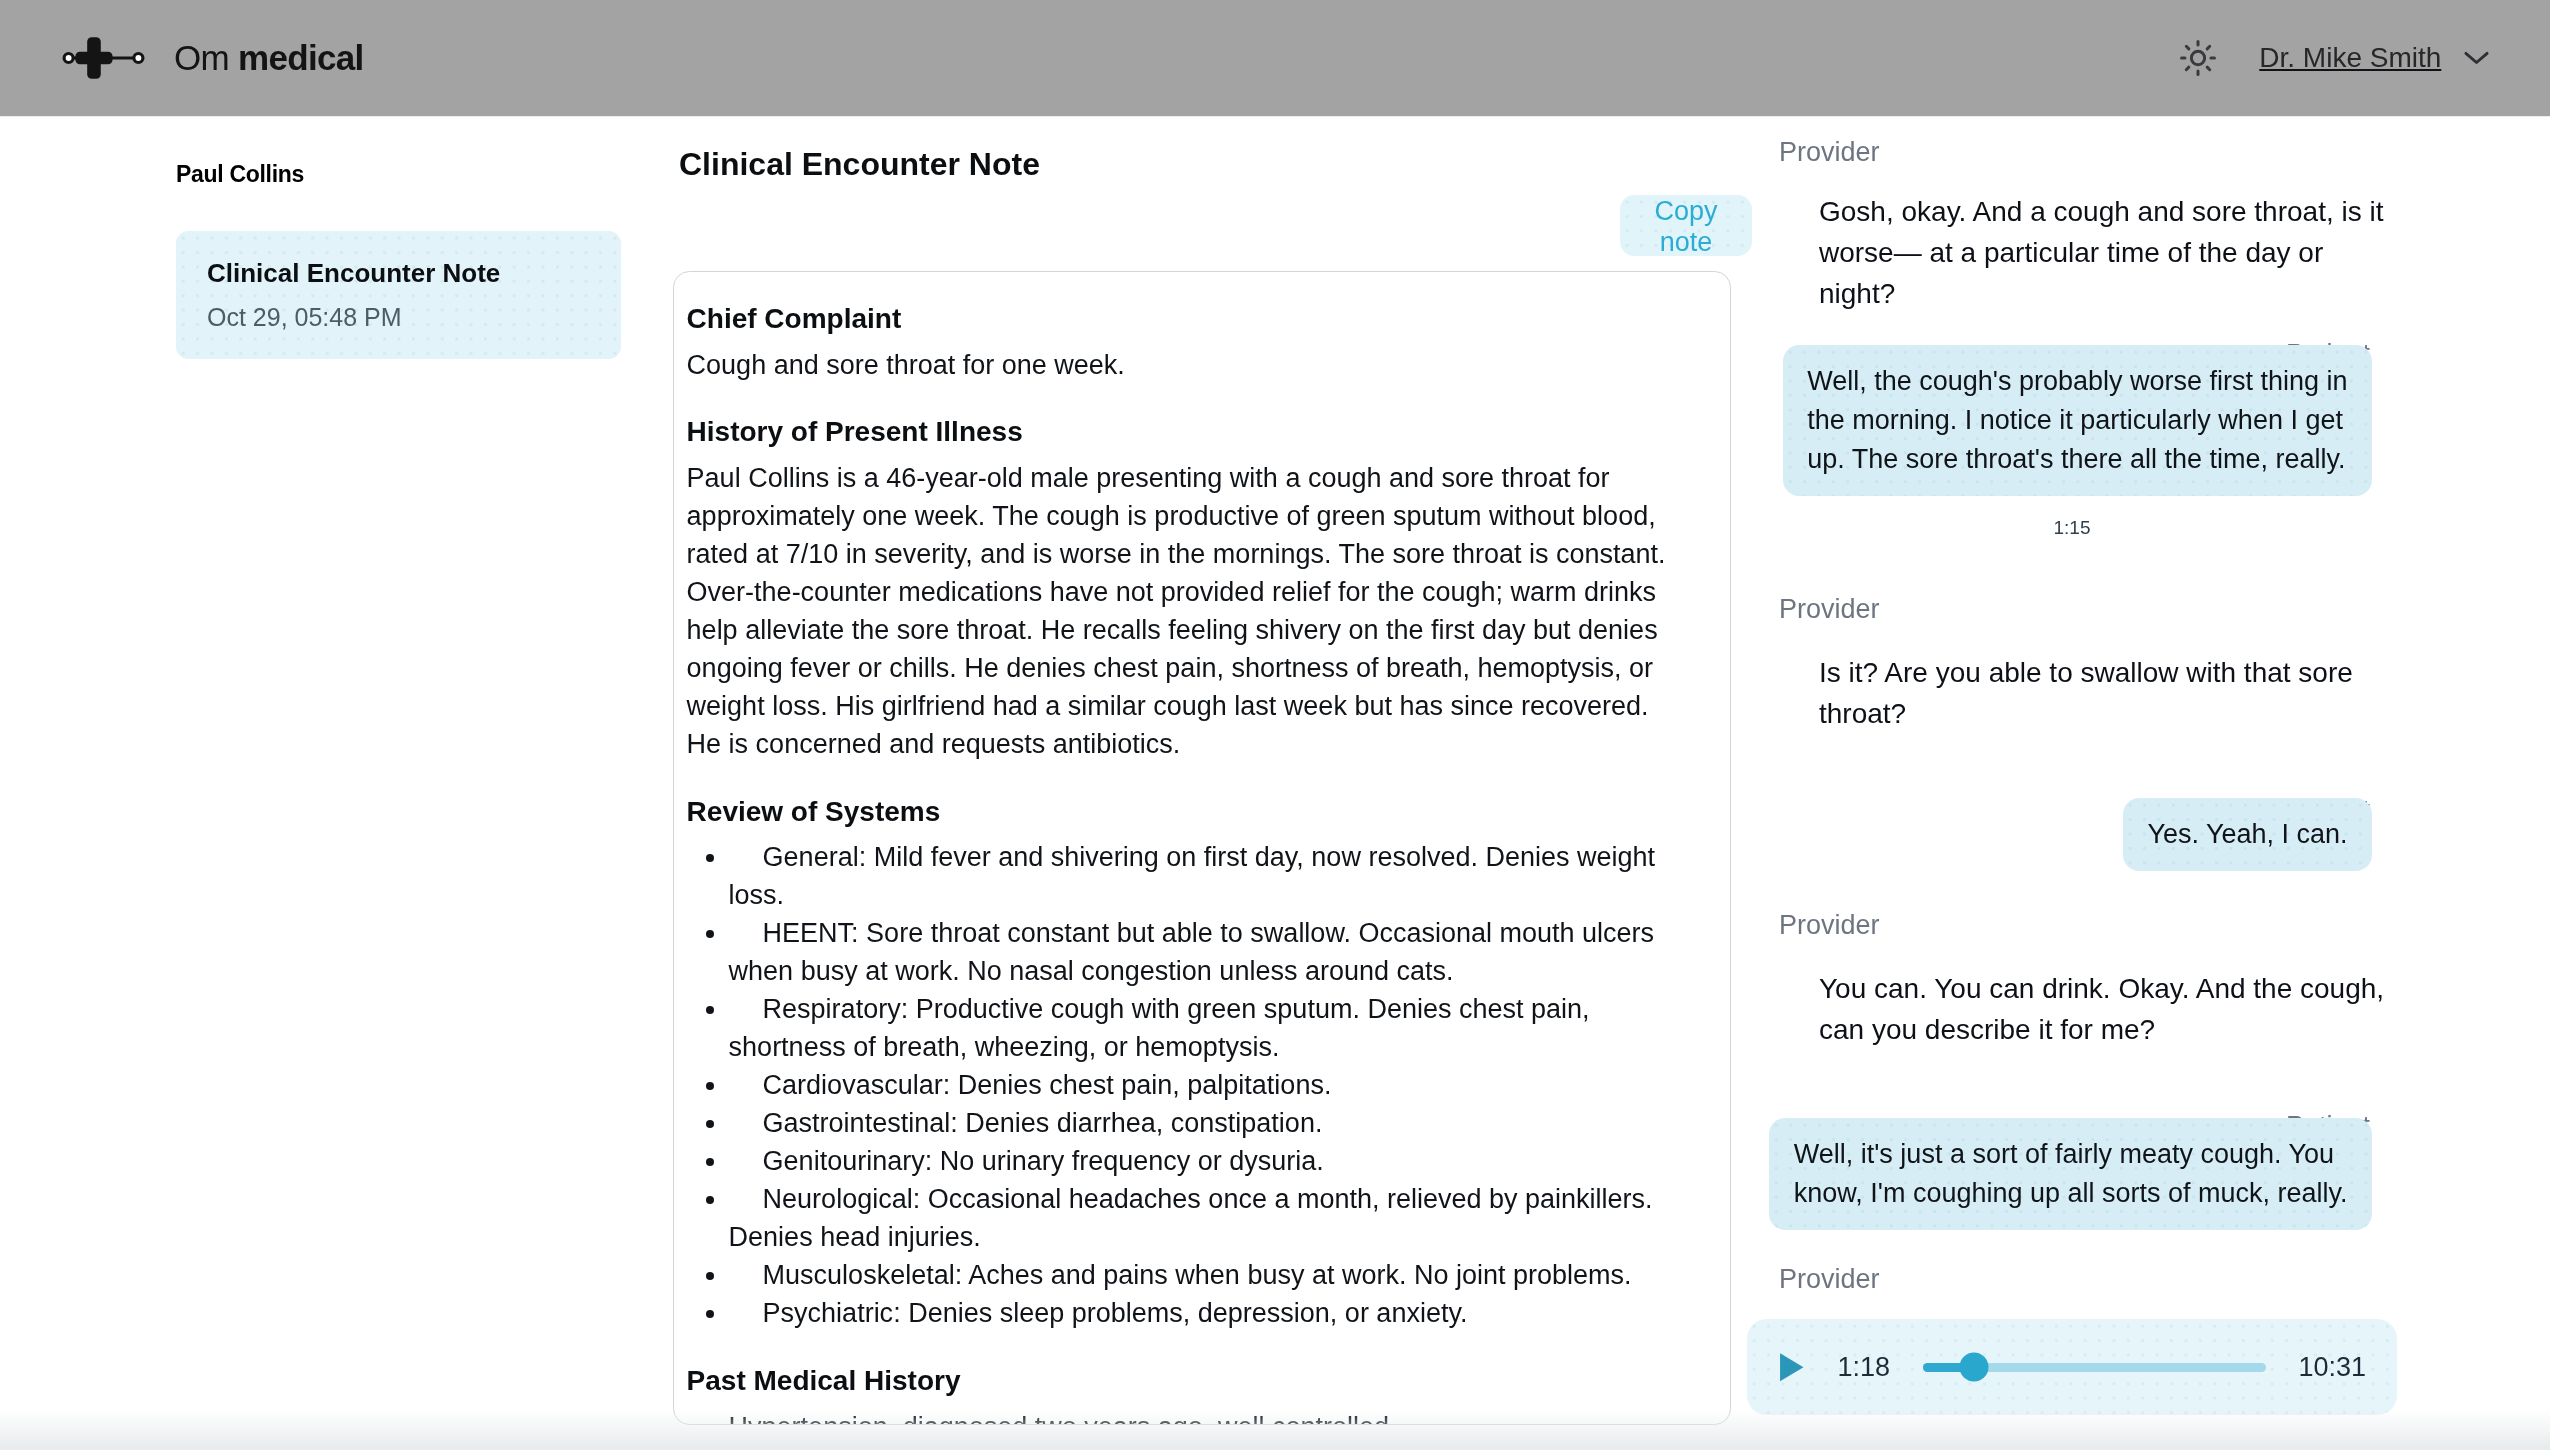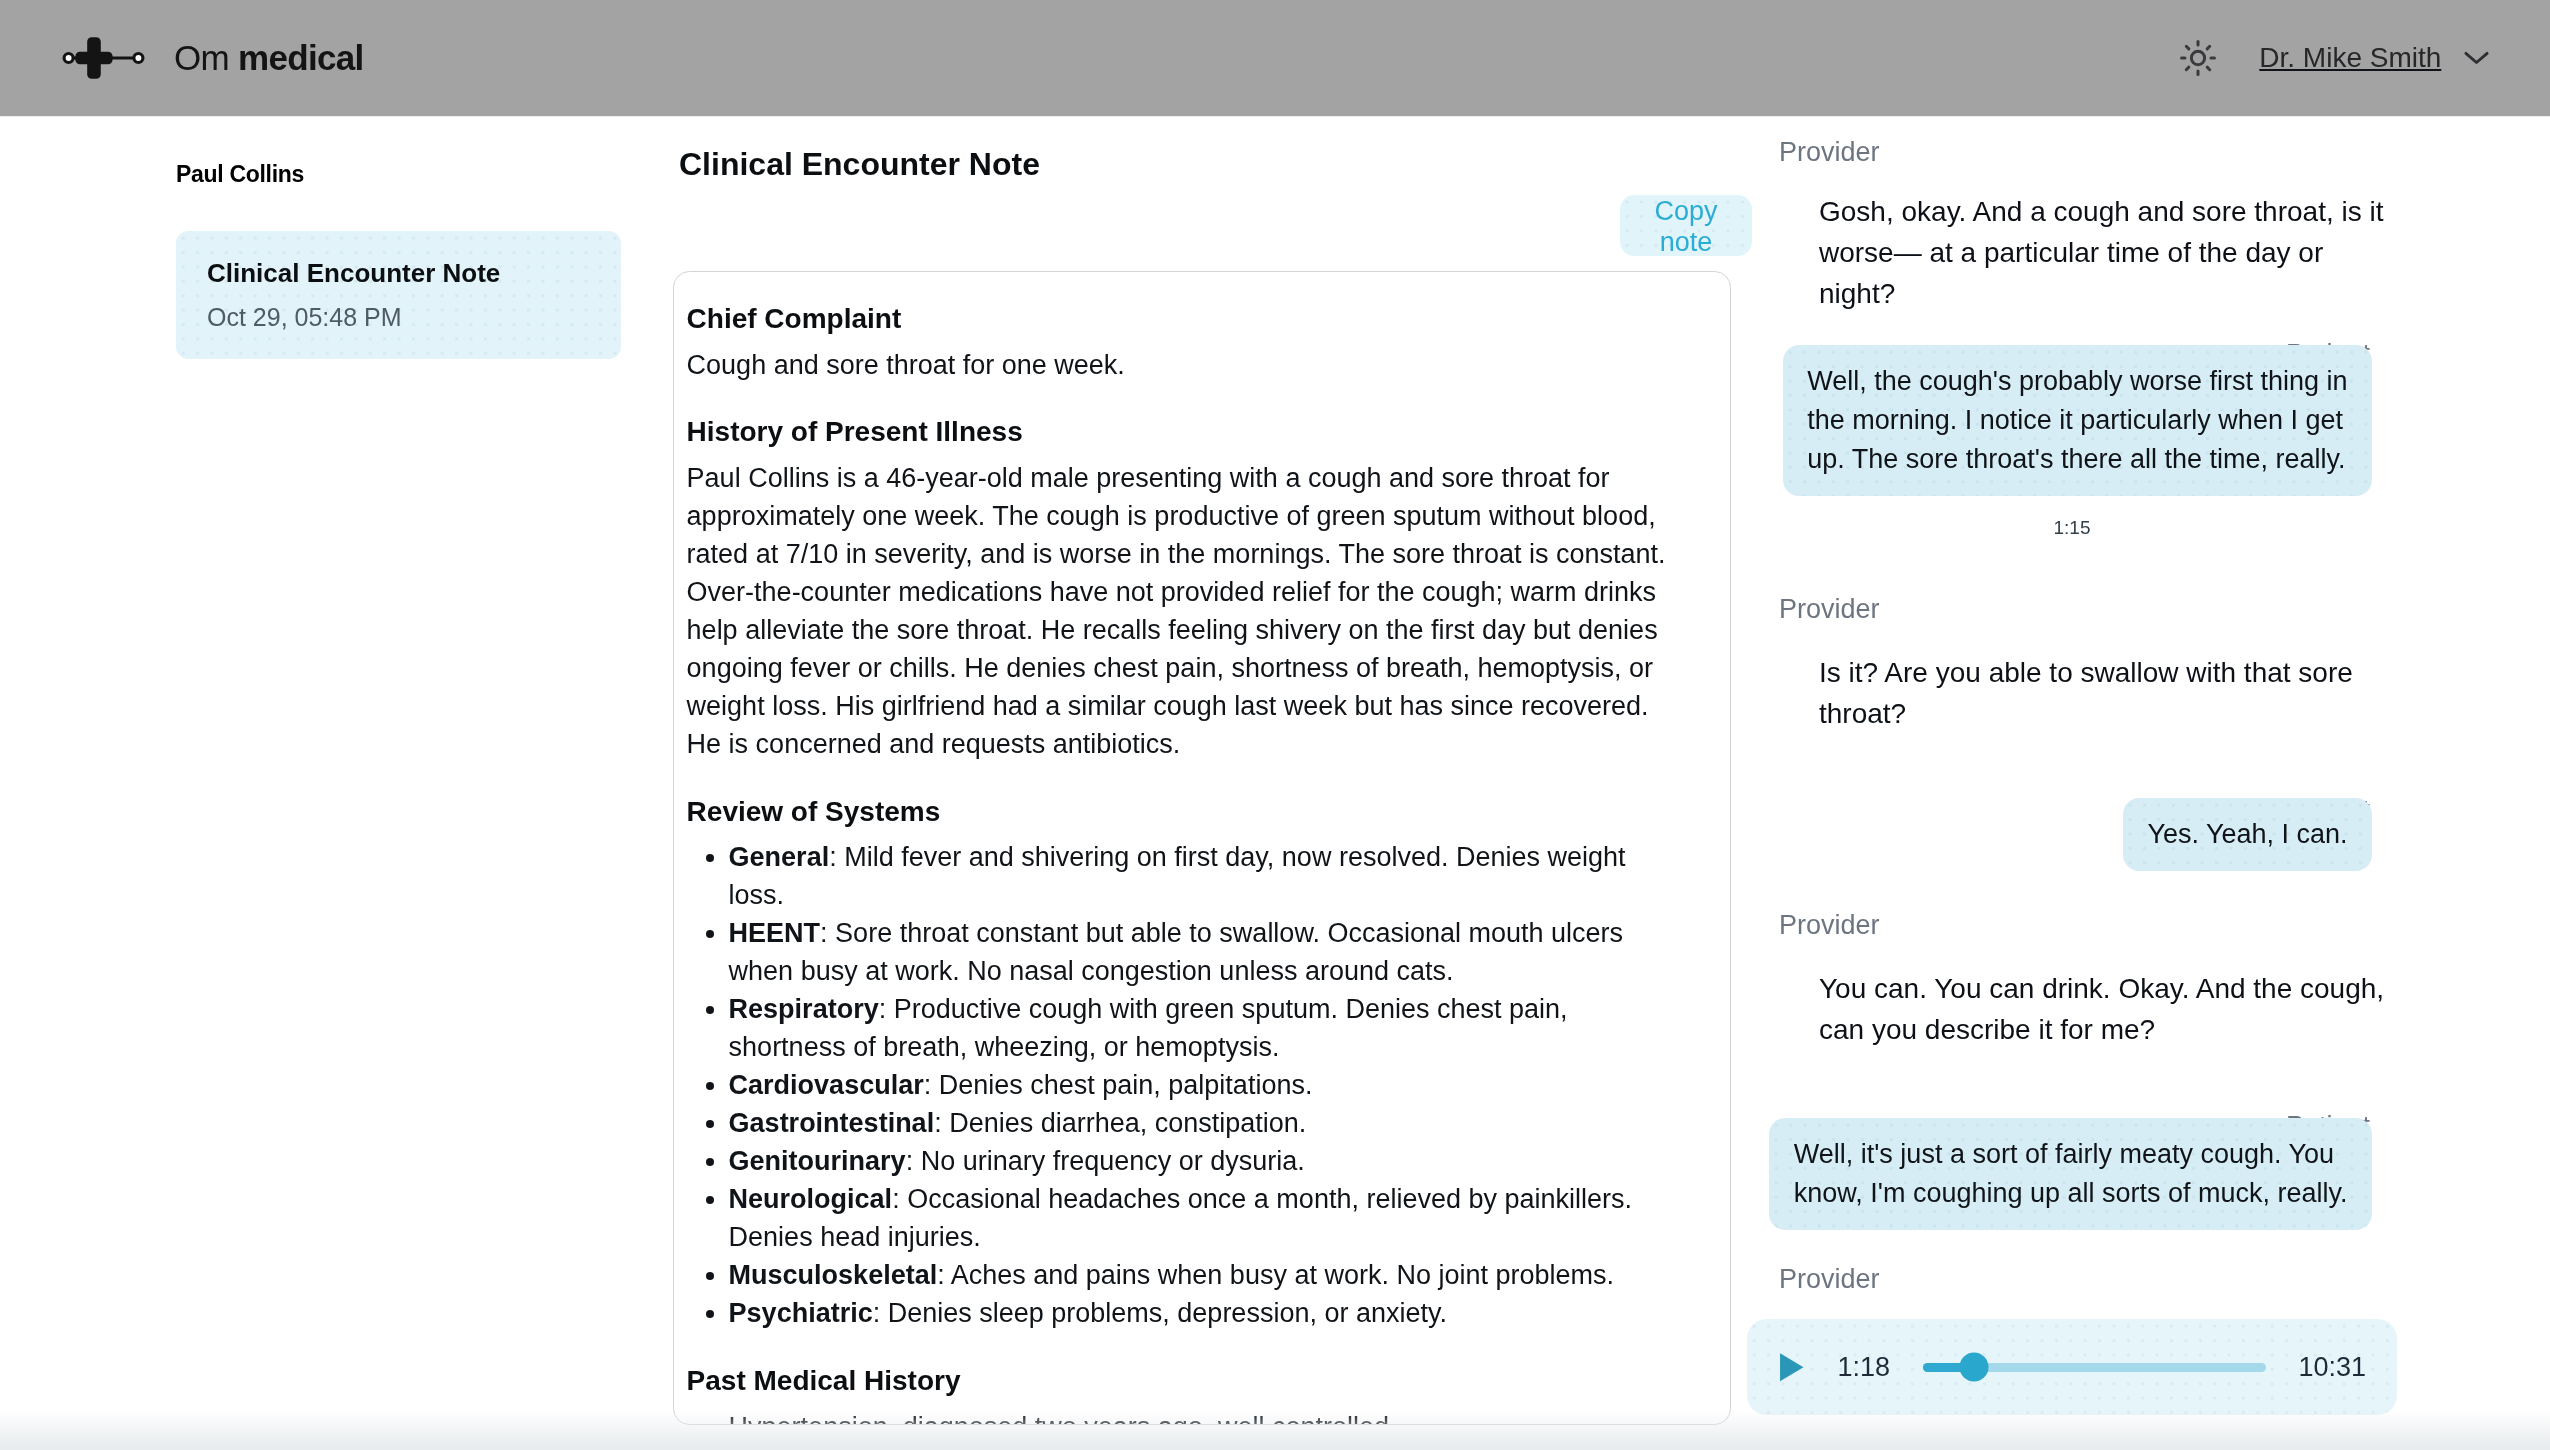--- a/index.html
+++ b/index.html
@@ -44,21 +44,21 @@
   .note-panel{
     position:absolute;left:673px;top:271px;width:1058px;height:1154px;box-sizing:border-box;
     border:1.8px solid #d4d4d4;border-radius:16.3px;background:#fff;
     padding:31px 47px 0 12.6px;overflow:hidden;
   }
   .note-panel h3{font-size:28px;font-weight:700;margin:32.5px 0 10.8px;color:#0c0f12;}
   .note-panel .sec:first-child h3{margin-top:0;}
   .note-panel p{font-size:27px;line-height:38px;margin:0;color:#101418;}
   .note-panel ul{margin:3.6px 0 0;padding-left:42px;}
   .note-panel li{font-size:27px;line-height:38px;color:#101418;}
-  .note-panel li b{font-weight:700;}
+  .note-panel li b{font-weight:400;margin-left:34px;}
   
   .transcript{position:absolute;left:1747px;top:0;width:650px;height:1450px;}
   .t-label{position:absolute;left:32px;font-size:27px;color:#6d7580;}
   .t-label.right{left:auto;right:27px;text-align:right;margin-top:36px;}
   .t-msg{position:absolute;left:32px;font-size:28px;line-height:41px;color:#0d1117;white-space:pre-line;margin-left:40px;}
   .t-bubble{
     position:absolute;right:25px;background-color:#d6edf5;border-radius:16.3px;
     padding:17px 24.4px;font-size:27px;line-height:39px;color:#101418;white-space:pre-line;
   }
   .t-time{position:absolute;left:0;width:100%;text-align:center;font-size:19px;color:#33404c;}

